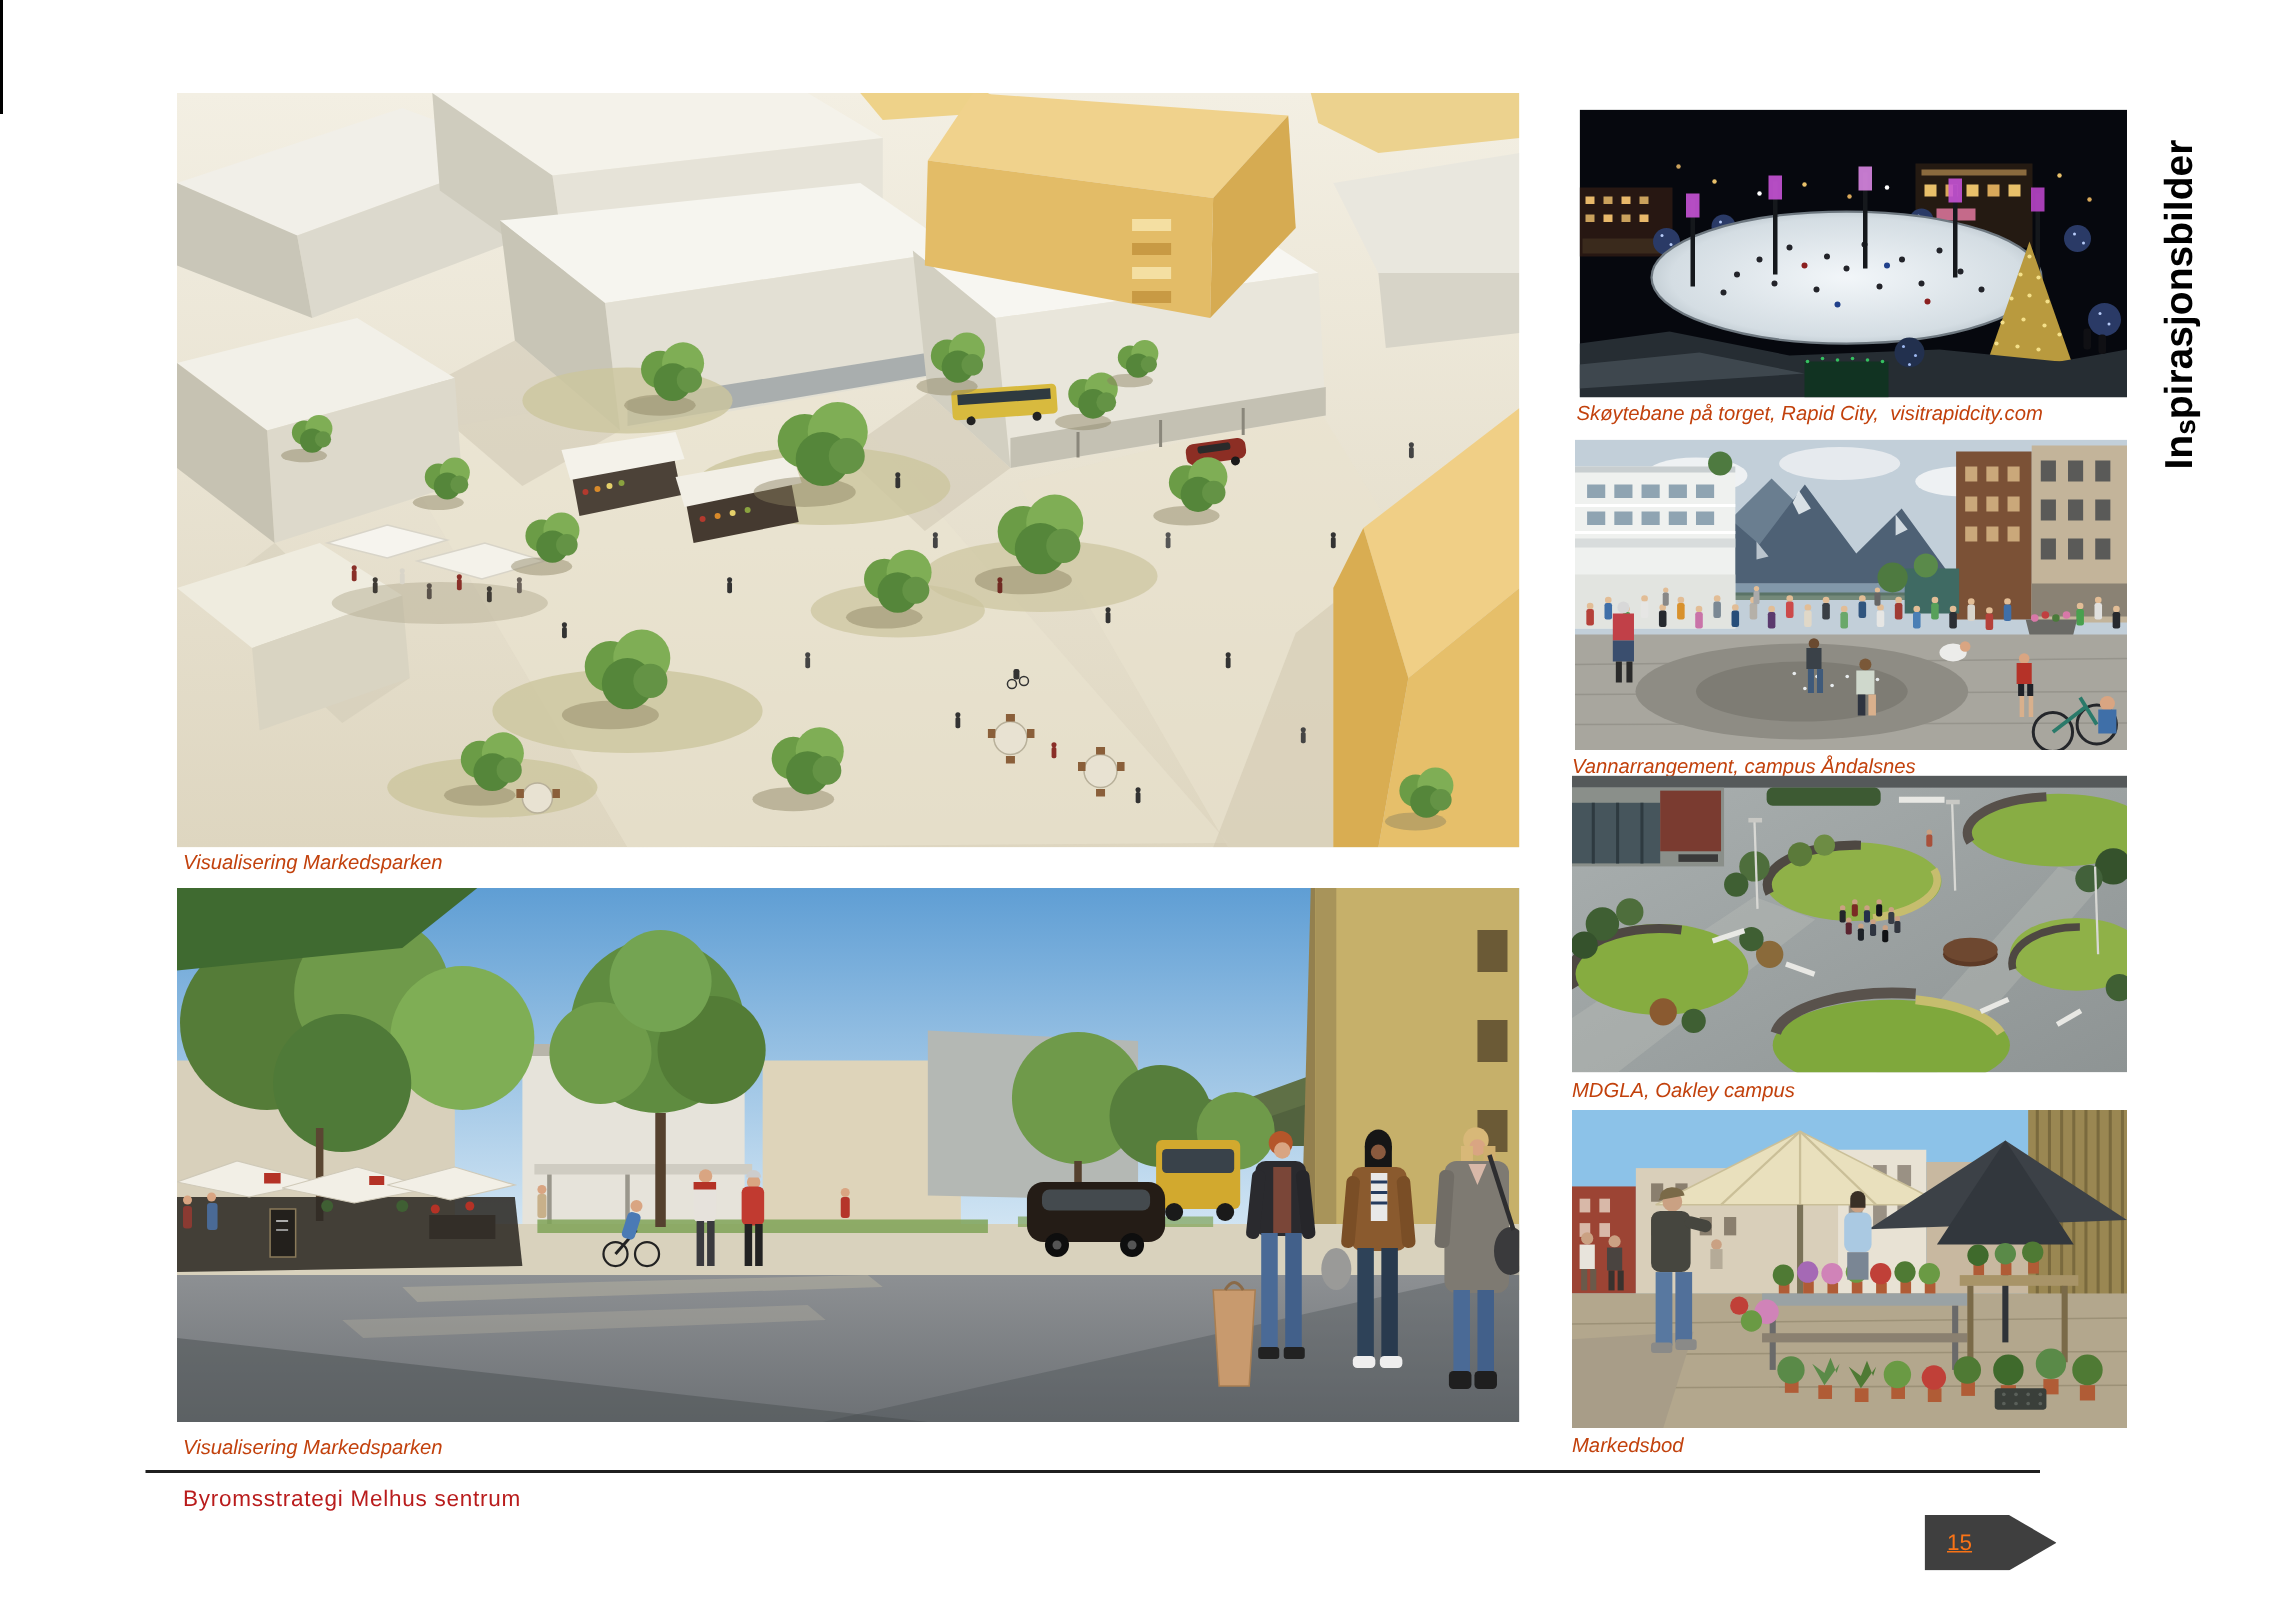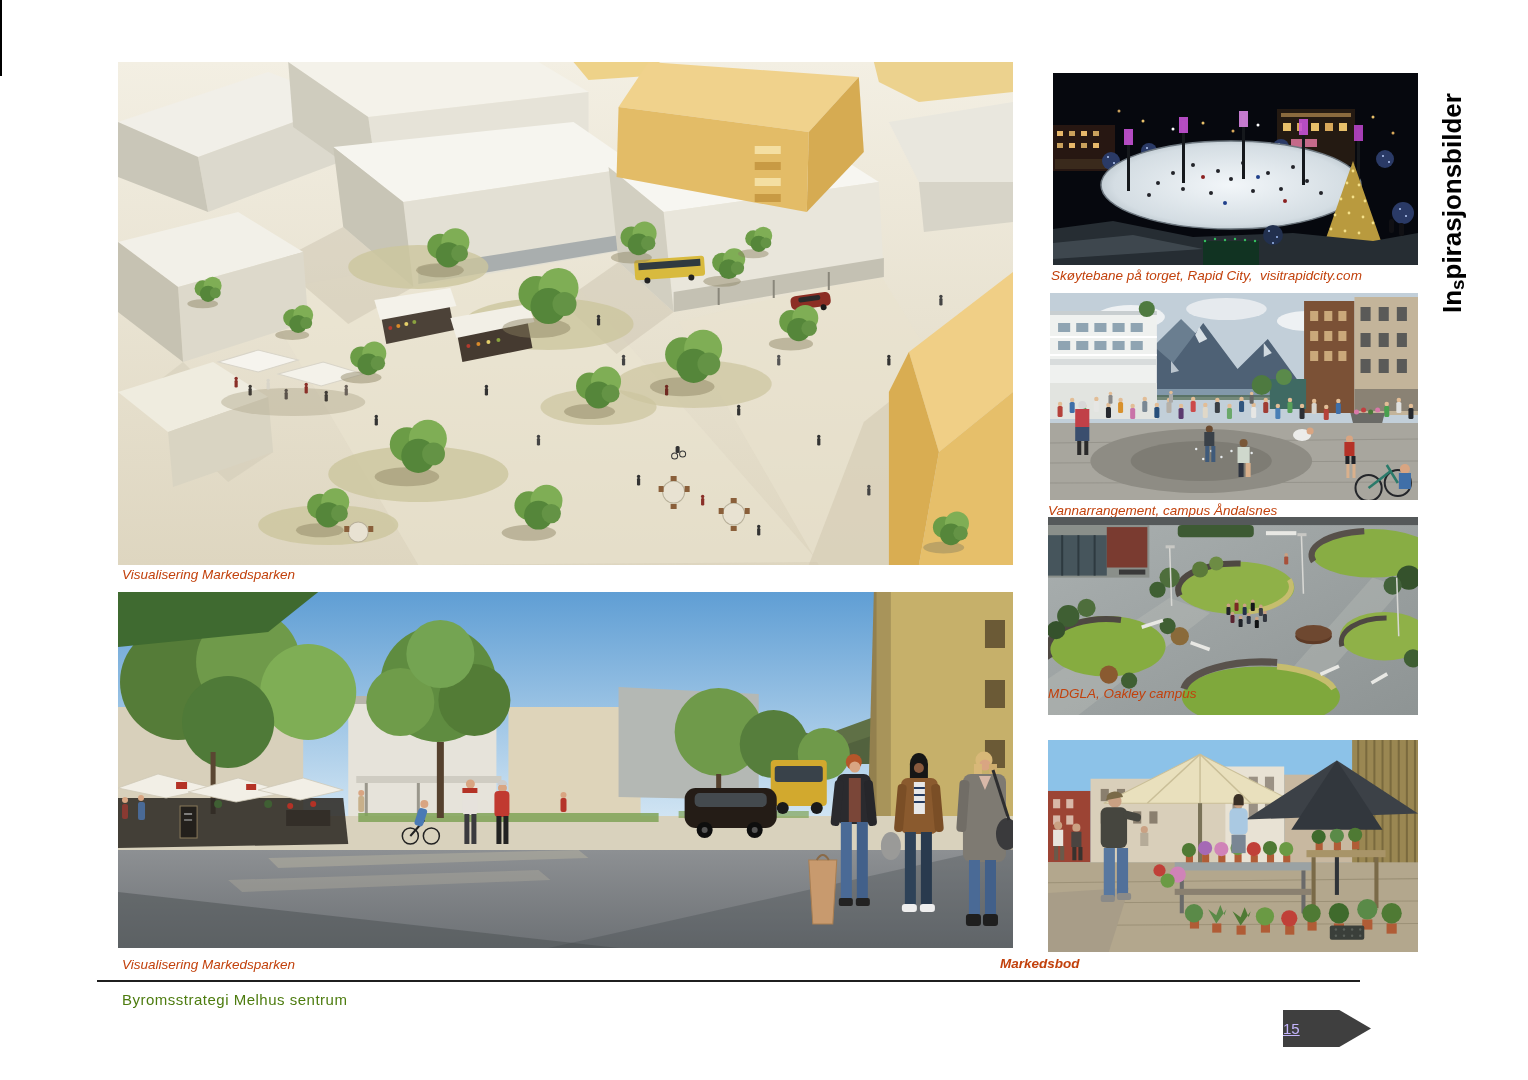--- a/index.html
+++ b/index.html
@@ -8,24 +8,24 @@
         font-family:"Liberation Sans",sans-serif;}
   .photo{position:absolute;overflow:hidden;}
   .photo svg{display:block;width:100%;height:100%;}
   .cap{position:absolute;font-style:italic;font-size:13.5px;color:#c2410c;white-space:pre;
        font-family:"Liberation Sans",sans-serif;}
   .vtitle{position:absolute;left:1437px;top:313px;transform:rotate(-90deg);transform-origin:top left;
           white-space:nowrap;font-weight:700;font-size:26px;letter-spacing:0px;color:#000;
           font-family:"Liberation Sans",sans-serif;}
   .vt-s{display:inline-block;font-size:0.72em;transform:translateY(0.14em);}
   .footer-rule{position:absolute;left:97px;top:980px;width:1263px;height:2px;background:#1f1f1f;}
-  .footer-title{position:absolute;left:122px;top:991px;font-size:15px;letter-spacing:0.5px;color:#4d7c0f;}
+  .footer-title{position:absolute;left:122px;top:991px;font-size:15px;letter-spacing:0.5px;color:#b91c1c;}
   .page-arrow{position:absolute;left:1283px;top:1010px;width:88px;height:37px;background:#3f3f3f;
               clip-path:polygon(0% 0%,64% 0%,100% 50%,64% 100%,0% 100%);}
-  .page-arrow span{display:block;line-height:37px;font-size:15px;color:#c4b5fd;text-decoration:underline;}
+  .page-arrow span{display:block;margin-left:15px;line-height:37px;font-size:15px;color:#f97316;text-decoration:underline;}
   .edge-mark{position:absolute;left:0;top:0;width:2px;height:76px;background:#000;}
 </style>
 </head>
 <body>
 
 <div class="page">
 
   <div class="edge-mark"></div>
 
   <div class="photo" style="left:118px;top:62px;width:895px;height:503px;">
@@ -728,21 +728,21 @@
       <rect x="318" y="158" width="18" height="3.5" fill="#e8e8e4" transform="rotate(-30 327 160)"></rect>
       <rect x="140" y="126" width="20" height="3.5" fill="#e8e8e4" transform="rotate(20 150 128)"></rect>
 
       <line x1="120" y1="30" x2="122" y2="88" stroke="#d8d8d4" stroke-width="1.5"></line>
         <rect x="116" y="28" width="9" height="3" fill="#c8c8c4"></rect>
       <line x1="250" y1="18" x2="252" y2="76" stroke="#d8d8d4" stroke-width="1.5"></line>
         <rect x="246" y="16" width="9" height="3" fill="#c8c8c4"></rect>
       <line x1="344" y1="60" x2="346" y2="118" stroke="#d8d8d4" stroke-width="1.5"></line>
     </svg>
   </div>
-  <div class="cap" style="left:1048px;top:686px;text-align:center;">MDGLA, Oakley campus</div>
+  <div class="cap" style="left:1048px;top:719px;text-align:center;">MDGLA, Oakley campus</div>
 
   <div class="photo" style="left:1048px;top:740px;width:370px;height:212px;">
     <svg viewBox="0 0 365 208" preserveAspectRatio="none">
       <rect width="365" height="208" fill="#cfc4ae"></rect>
       <rect x="0" y="0" width="365" height="120" fill="#8cc2e8"></rect>
 
       <rect x="0" y="50" width="42" height="70" fill="#9c4434"></rect>
       <g fill="#d8b8a8">
           <rect x="5" y="58" width="7" height="9"></rect>
           <rect x="18" y="58" width="7" height="9"></rect>
@@ -886,21 +886,21 @@
           <circle cx="292" cy="186" r="1.2"></circle>
           <circle cx="300" cy="186" r="1.2"></circle>
           <circle cx="308" cy="186" r="1.2"></circle>
           <circle cx="284" cy="192" r="1.2"></circle>
           <circle cx="292" cy="192" r="1.2"></circle>
           <circle cx="300" cy="192" r="1.2"></circle>
           <circle cx="308" cy="192" r="1.2"></circle>
         </g>
     </svg>
   </div>
-  <div class="cap" style="left:1000px;top:956px;font-weight:bold;">Markedsbod</div>
+  <div class="cap" style="left:1048px;top:956px;">Markedsbod</div>
 
   <div class="vtitle">
     <span>In</span><span class="vt-s">s</span><span>pirasjonsbilder</span>
   </div>
 
   <div class="footer-rule"></div>
   <div class="footer-title">Byromsstrategi Melhus sentrum</div>
   <div class="page-arrow">
     <span>15</span>
   </div>

